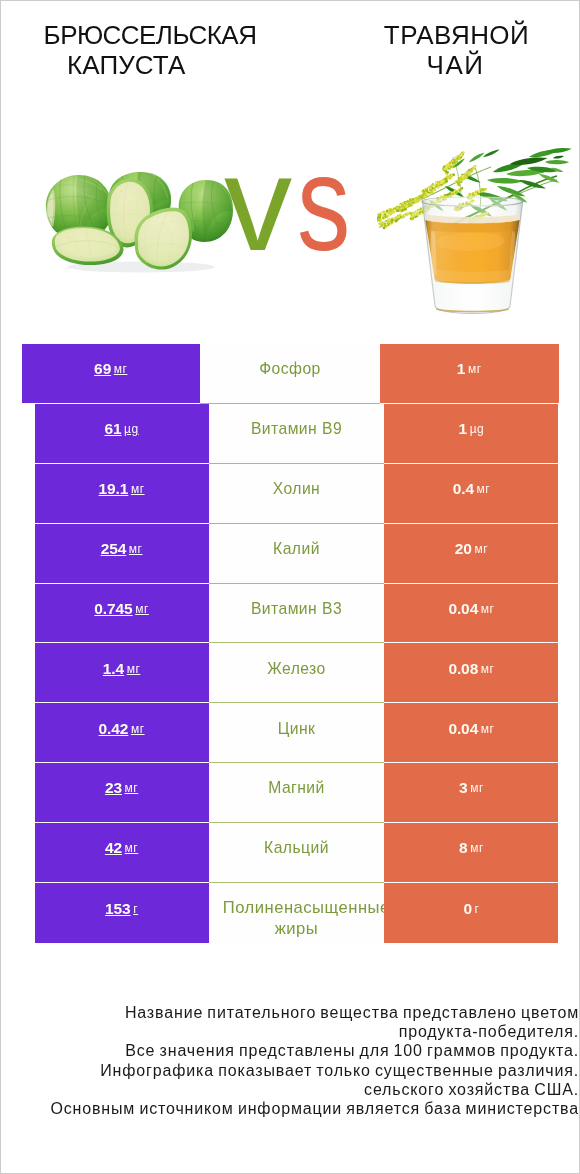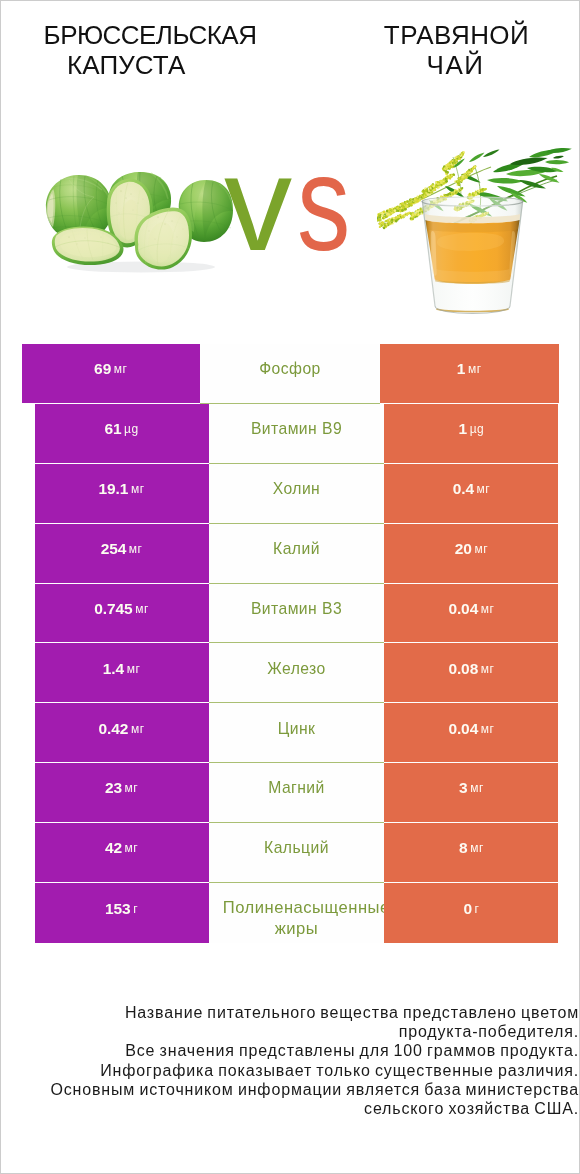--- a/index.html
+++ b/index.html
@@ -17,21 +17,21 @@
   .tea{position:absolute;left:376px;top:10px;}
   .vs{position:absolute;left:4px;top:103px;width:578px;height:200px;font-size:135px;line-height:200px;font-weight:400;text-align:center;white-space:nowrap;}
   .vs .v{color:#7ba42b;display:inline-block;transform:scaleX(1.01);transform-origin:left center;}
   .vs .s{color:#e2664a;display:inline-block;transform:scaleX(0.79);transform-origin:left center;margin-left:5px;}
   .table{position:absolute;left:20.5px;top:343px;width:537px;}
   .row{display:flex;height:59.9px;position:relative;}
   .row+.row{margin-top:0;padding-left:13px;}
   .cell{display:flex;align-items:center;justify-content:center;box-sizing:border-box;position:relative;padding-bottom:8.4px;}
   .cell.val{width:178.5px;}
   .cell.lab{width:180px;}
-  .cell.l{background:#a21caf;color:#fbfdf0;border-bottom:1.5px solid #fff;}
+  .cell.l{background:#6d28d9;color:#fbfdf0;border-bottom:1.5px solid #fff;text-decoration:underline;}
   .cell.r{background:#e26b49;color:#fdfaf2;border-bottom:1.5px solid #fff;}
   .cell.m{background:#fefefe;color:#7c9a3c;border-bottom:1px solid #aabf73;}
   .row:last-child .cell{border-bottom:none;}
   .num{font-weight:700;font-size:15.5px;letter-spacing:-0.1px;}
   .unit{font-weight:400;font-size:12px;margin-left:2.6px;letter-spacing:0.5px;}
   .lab-txt{font-weight:400;font-size:15.7px;text-align:center;line-height:22px;letter-spacing:0.45px;}
   .cell.lab{overflow:hidden;}
   .lab-txt.two{line-height:20.7px;width:180px;position:relative;top:10.3px;}
   .lab-txt.two .l1{display:block;white-space:nowrap;font-size:16.6px;letter-spacing:0.5px;text-align:left;margin-left:16.3px;}
   .lab-txt.two .l2{display:block;white-space:nowrap;font-size:16.6px;letter-spacing:0.5px;text-align:center;margin-left:0px;}
@@ -1560,16 +1560,16 @@
           <span class="num">0</span>
           <span class="unit">г</span>
         </div>
       </div>
     </div>
   <div class="footer">
       <div>Название питательного вещества представлено цветом</div>
       <div>продукта-победителя.</div>
       <div>Все значения представлены для 100 граммов продукта.</div>
       <div>Инфографика показывает только существенные различия.</div>
+      <div>сельского хозяйства США.</div>
       <div>Основным источником информации является база министерства</div>
-      <div>сельского хозяйства США.</div>
     </div>
 </div>
 
 </body></html>

